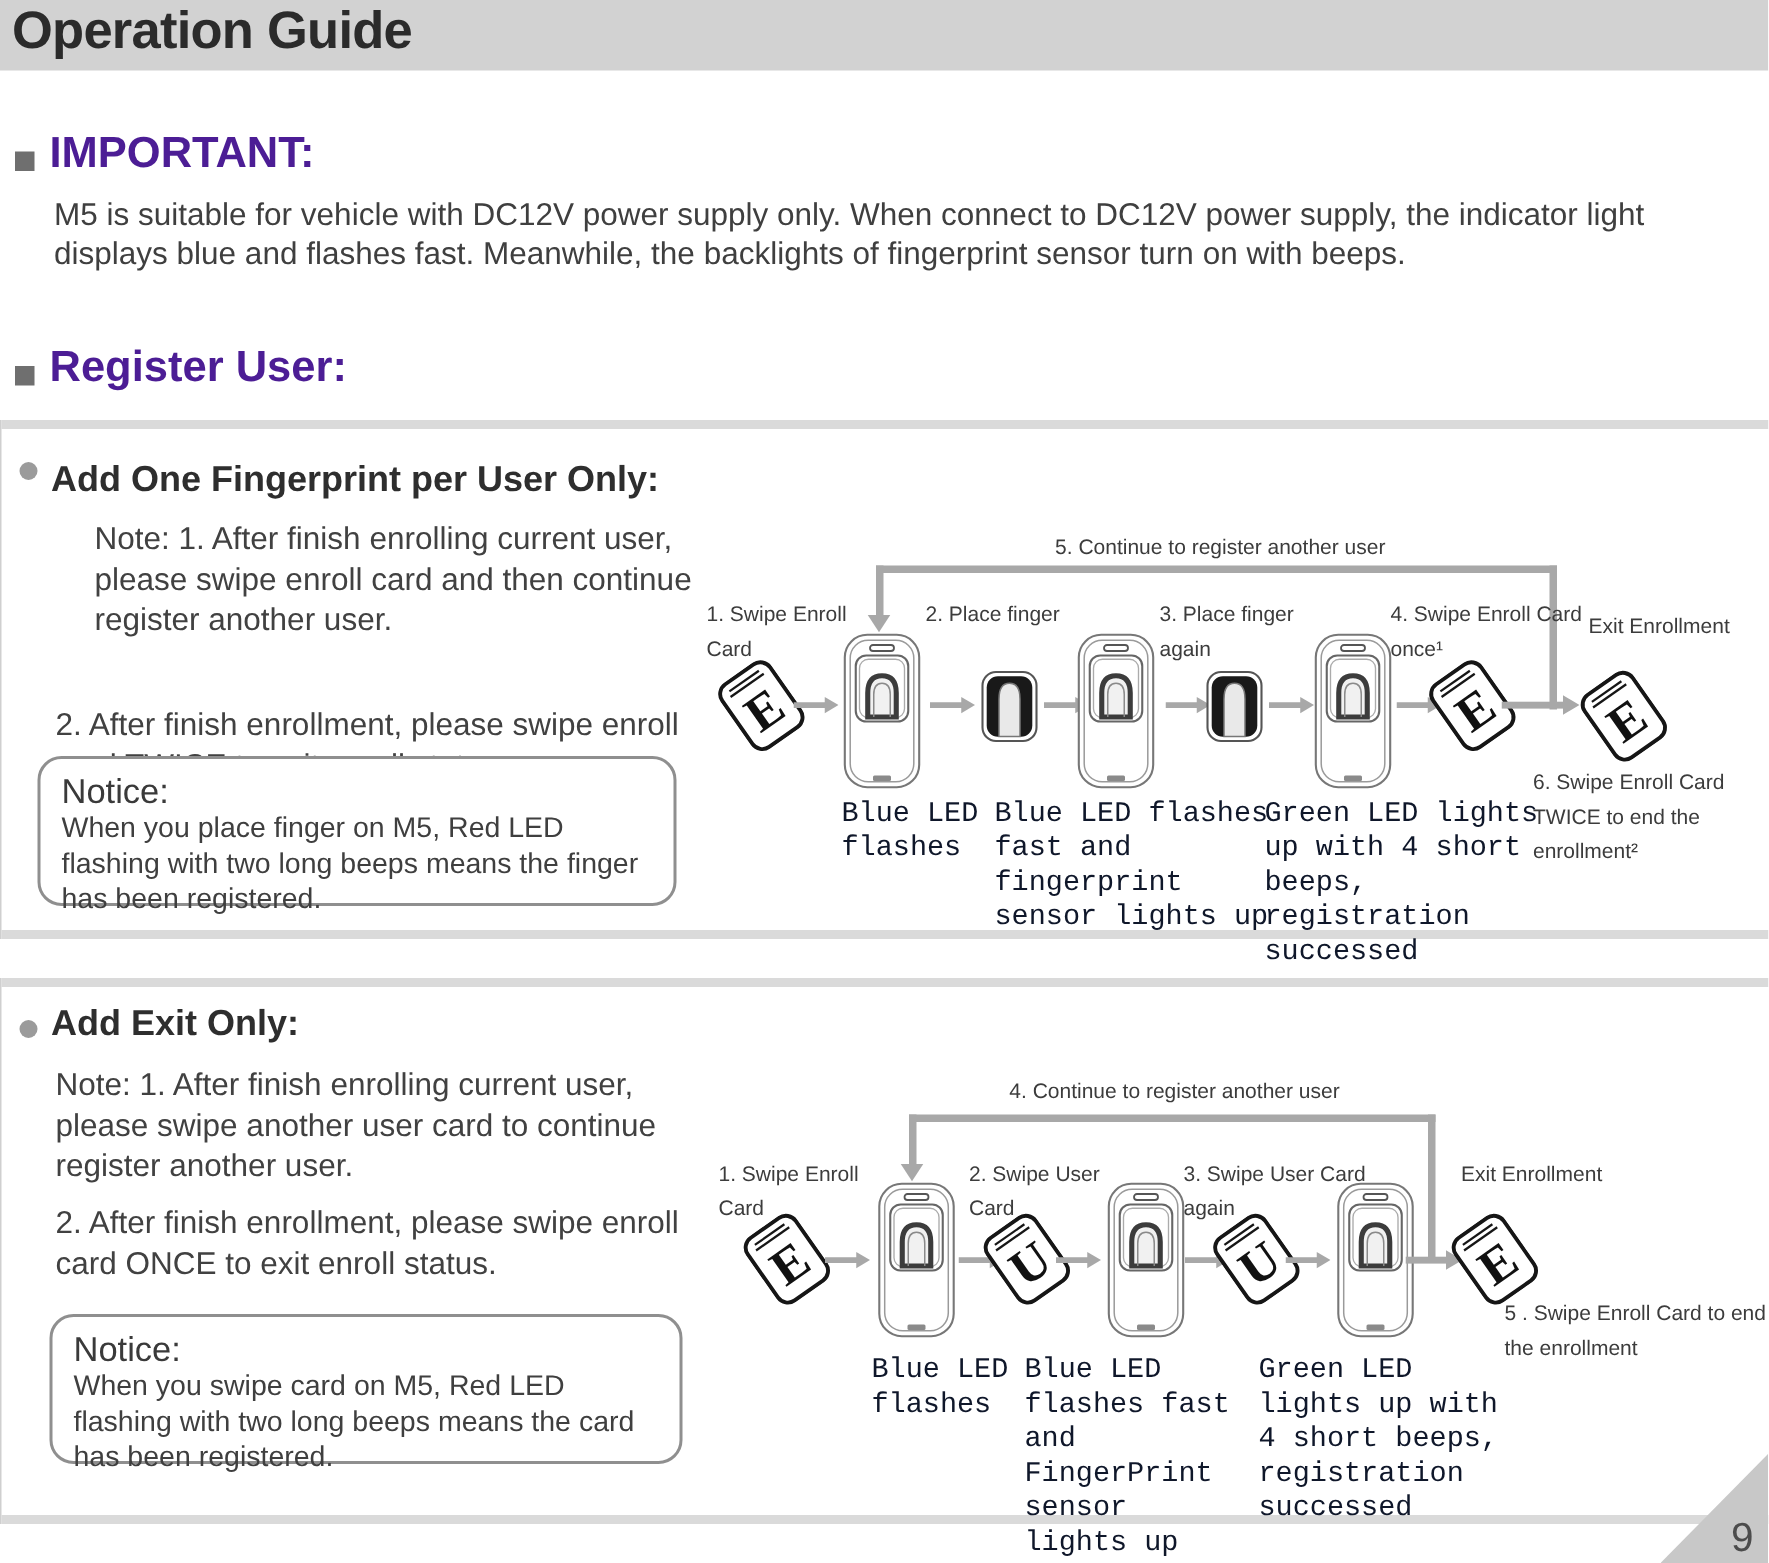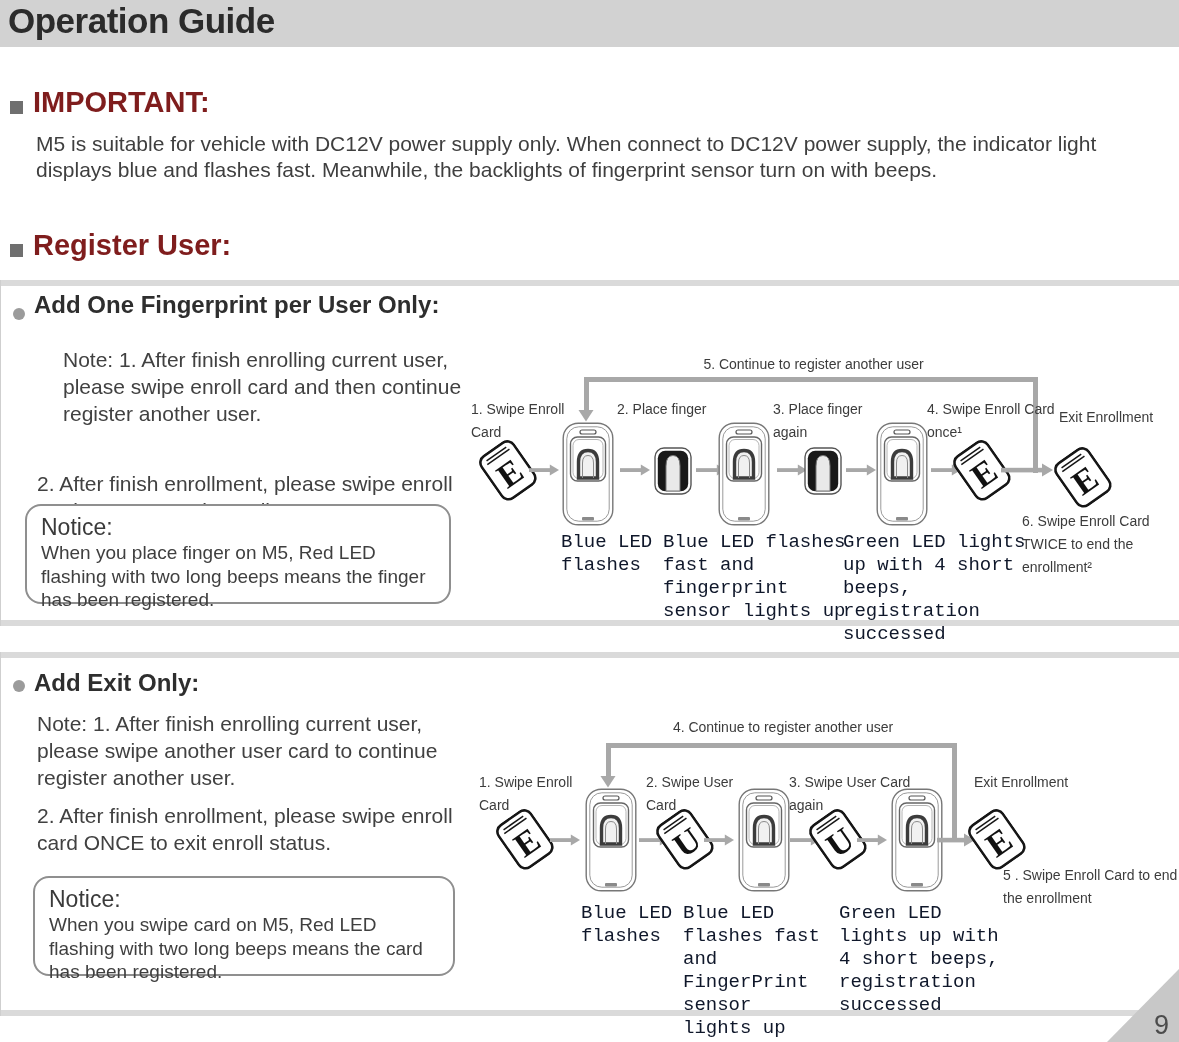--- a/index.html
+++ b/index.html
@@ -1,21 +1,21 @@
 <!DOCTYPE html>
 <html><head>
 <meta charset="utf-8">
 <style>
   html,body{margin:0;padding:0;background:#fff;}
   .page{position:relative;width:1179px;height:1042px;background:#ffffff;overflow:hidden;
         font-family:"Liberation Sans",sans-serif;color:#3e3e3e;}
   .abs{position:absolute;}
   .hdrbar{left:0;top:0;width:1179px;height:47px;background:#d2d2d2;}
   .hdrtitle{left:8px;top:1px;font-size:35px;font-weight:bold;color:#2b2b2b;letter-spacing:-0.5px;}
-  .h1{font-size:29px;font-weight:bold;color:#7f1d1d;text-align:center;}
+  .h1{font-size:29px;font-weight:bold;color:#4c1d95;text-align:center;}
   .sqbullet{width:13px;height:13px;background:#6f6f6f;}
   .dotbullet{width:12px;height:12px;border-radius:50%;background:#9b9b9b;}
   .body-text{font-size:21px;line-height:26px;color:#3f3f3f;}
   .section{left:0;width:1179px;border-left:1px solid #cfcfcf;}
   .rule{left:0;width:1179px;height:6px;background:#dadada;}
   .h2{font-size:24px;font-weight:bold;color:#2e2e2e;}
   .note{font-size:21px;line-height:27px;color:#414141;}
   .noticebox{border:2px solid #8f8f8f;border-radius:16px;padding:8px 14px 6px 14px;box-sizing:border-box;background:#fff;}
   .notice-title{font-size:23px;color:#3a3a3a;}
   .notice-body{font-size:19px;line-height:23.5px;color:#3f3f3f;}
@@ -39,21 +39,21 @@
   <div class="abs body-text" style="left:36px;top:131px;width:1112px;">M5 is suitable for vehicle with DC12V power supply only. When connect to DC12V power supply, the indicator light displays blue and flashes fast. Meanwhile, the backlights of fingerprint sensor turn on with beeps.</div>
 
   <div class="abs sqbullet" style="left:10px;top:244px;"></div>
   <div class="abs h1" style="left:33px;top:229px;">Register User:</div>
 
   <div class="abs section" style="top:280px;height:346px;">
     <div class="abs rule" style="top:0;"></div>
     <div class="abs rule" style="top:340px;"></div>
 
     <div class="abs dotbullet" style="left:12px;top:28px;"></div>
-    <div class="abs h2" style="left:33px;top:11px;text-align:center;">Add One Fingerprint per User Only:</div>
+    <div class="abs h2" style="left:33px;top:26px;text-align:center;">Add One Fingerprint per User Only:</div>
 
     <div class="abs note" style="left:36px;top:66px;width:420px;margin-left:26px;">Note: 1. After finish enrolling current user, please swipe enroll card and then continue register another user.</div>
     <div class="abs note" style="left:36px;top:154px;width:420px;margin-top:36px;">2. After finish enrollment, please swipe enroll card TWICE to exit enroll status.</div>
 
     <div class="abs noticebox" style="left:24px;top:224px;width:426px;height:100px;">
       <div class="notice-title">Notice:</div>
       <div class="notice-body">When you place finger on M5, Red LED flashing with two long beeps means the finger has been registered.</div>
     </div>
 
     <div class="abs dlabel" style="left:585px;top:73px;width:455px;text-align:center;">5. Continue to register another user</div>

